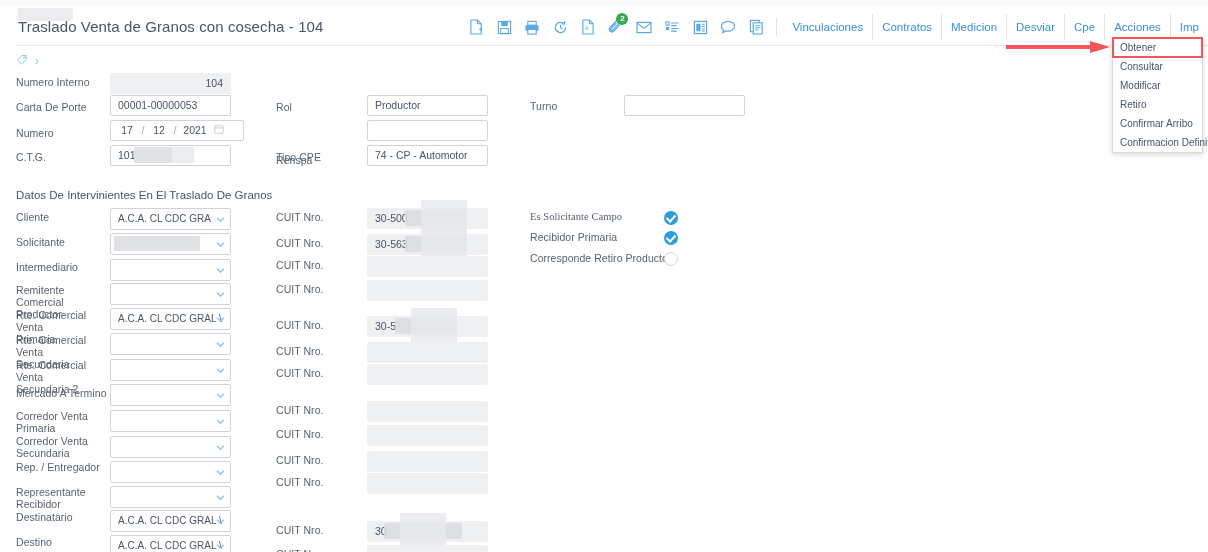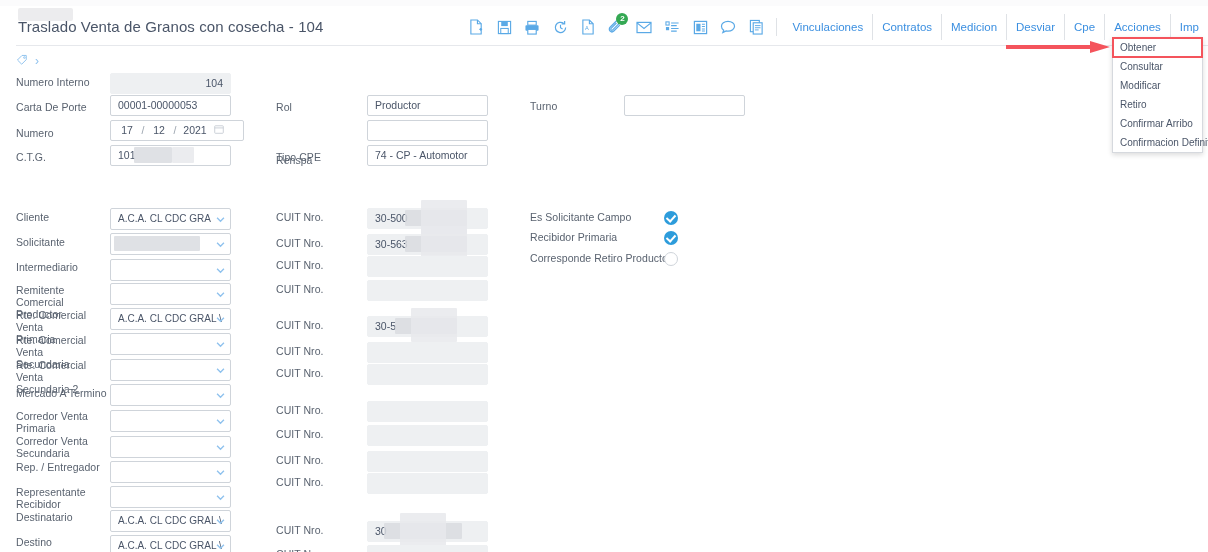--- a/index.html
+++ b/index.html
@@ -260,20 +260,21 @@
 
   <div class="label" style="left:276px; top:124px;margin-top:30px;">Renspa</div>
   <div class="fld" style="left:367px; top:120px; width:121px;"></div>
 
   <div class="label" style="left:276px; top:151px;">Tipo CPE</div>
   <div class="fld" style="left:367px; top:145px; width:121px;">74 - CP - Automotor</div>
 
   <div class="label" style="left:530px; top:100px;">Turno</div>
   <div class="fld" style="left:624px; top:95px; width:121px;"></div>
 
+  <div class="section-title" style="left:16px; top:189px;">Datos De Intervinientes En El Traslado De Granos</div>
 
   <div id="rows">
       <div class="label" style="left: 16px; top: 211px; width: 92px;">Cliente</div>
       <div class="sel" style="left: 110px; top: 208px; width: 121px;"><span>A.C.A. CL CDC GRA</span><span class="car"><svg width="9" height="6" viewBox="0 0 10 7">
             <path d="M1 1l4 4 4-4" fill="none" stroke="#8fc2ee" stroke-width="1.6"></path>
           </svg></span></div>
       <div class="label" style="left: 276px; top: 211px;">CUIT Nro.</div>
       <div class="fld empty-ro" style="left: 367px; top: 208px; width: 121px;">30-500</div>
       <div class="redact" style="left: 405.2px; top: 210px; width: 62px; height: 16px;"></div>
       <div class="redact soft" style="left: 421.2px; top: 200px; width: 46px; height: 34px;"></div>
@@ -356,21 +357,21 @@
       <div class="redact soft" style="left: 400.4px; top: 513px; width: 46px; height: 34px;"></div>
       <div class="label" style="left: 16px; top: 536px; width: 92px;">Destino</div>
       <div class="sel" style="left: 110px; top: 535px; width: 121px;"><span>A.C.A. CL CDC GRAL \</span><span class="car"><svg width="9" height="6" viewBox="0 0 10 7">
             <path d="M1 1l4 4 4-4" fill="none" stroke="#8fc2ee" stroke-width="1.6"></path>
           </svg></span></div>
       <div class="label" style="left: 276px; top: 548px;">CUIT Nro.</div>
       <div class="fld empty-ro" style="left: 367px; top: 545px; width: 121px;"></div>
     </div>
 
   <div id="checks">
-      <div class="label" style="left: 530px; top: 211px;">Es Solicitante Campo</div>
+      <div class="label" style="left: 530px; top: 211px; font-family: Liberation Serif, serif;">Es Solicitante Campo</div>
       <div class="chk on" style="left: 664px; top: 211px;"></div>
       <div class="label" style="left: 530px; top: 231px;">Recibidor Primaria</div>
       <div class="chk on" style="left: 664px; top: 231px;"></div>
       <div class="label" style="left: 530px; top: 252px;">Corresponde Retiro Productor</div>
       <div class="chk off" style="left: 664px; top: 252px;"></div>
     </div>
 
 </div>
 
 </body></html>

